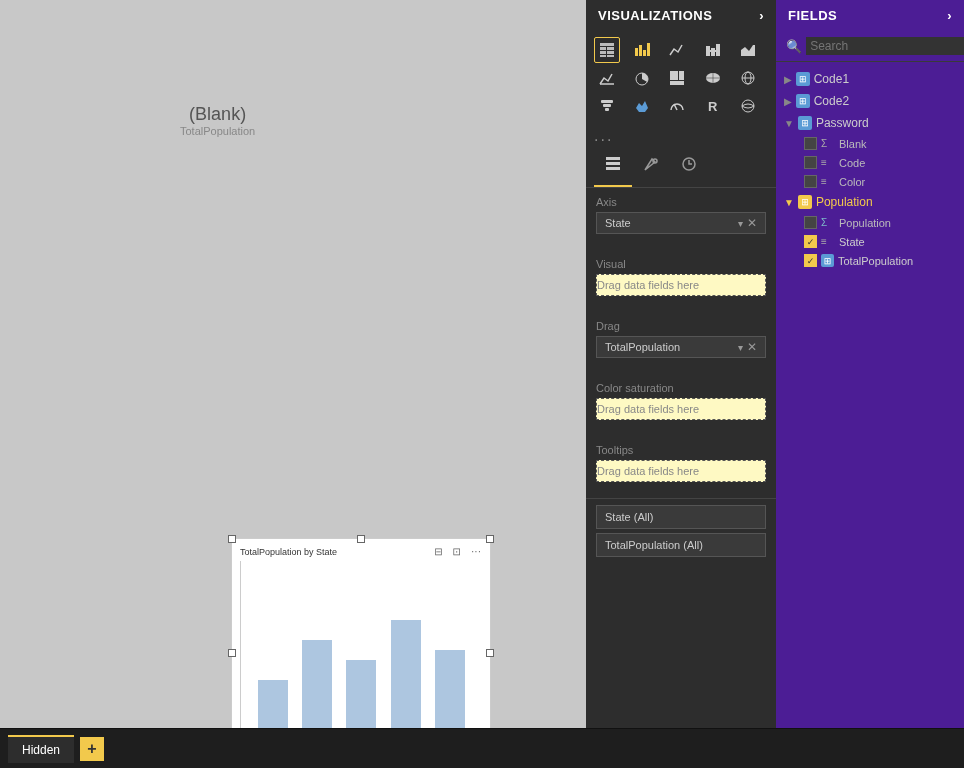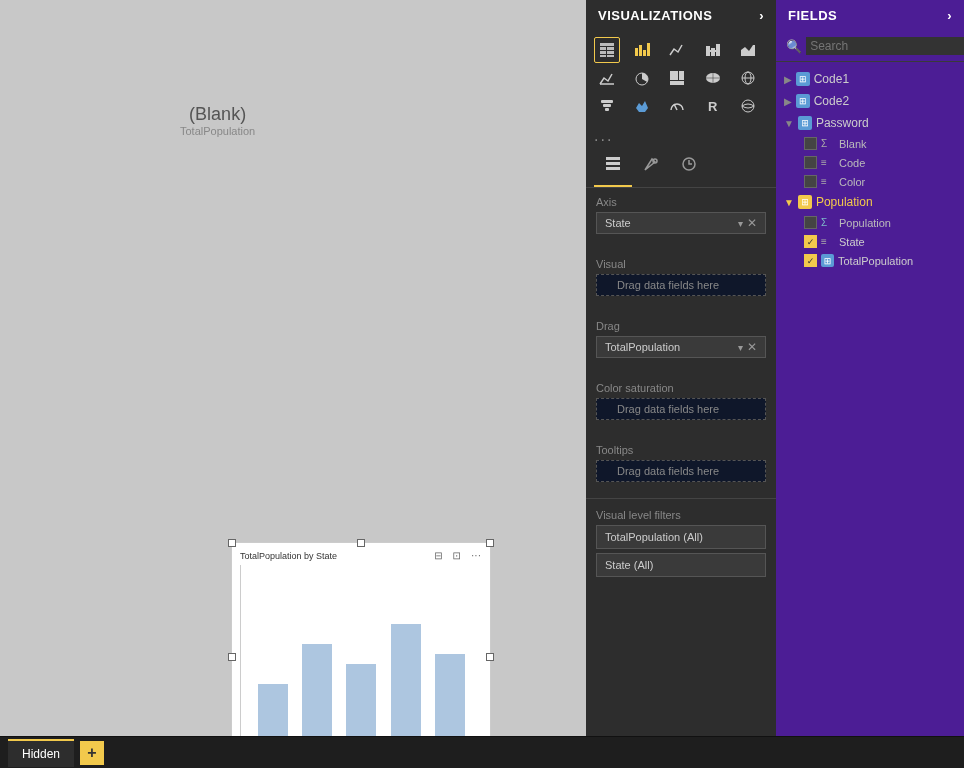--- a/index.html
+++ b/index.html
@@ -45,21 +45,21 @@
     .viz-icon { width: 26px; height: 26px; display: flex; align-items: center; justify-content: center; cursor: pointer; border: 1px solid transparent; border-radius: 2px; color: #bbb; font-size: 14px; }
     .viz-icon.active { border: 1px solid #f2c94c; }
     .viz-more { padding: 2px 8px; font-size: 16px; color: #888; letter-spacing: 2px; }
 
     .viz-tabs { display: flex; border-bottom: 1px solid #444; padding: 0 8px; }
     .viz-tab { padding: 8px 10px; cursor: pointer; border-bottom: 2px solid transparent; color: #999; font-size: 16px; }
     .viz-tab.active { border-bottom: 2px solid #f2c94c; color: #ccc; }
 
     .viz-section { padding: 8px 10px; }
     .viz-section-label { font-size: 11px; color: #888; margin-bottom: 4px; }
-    .viz-field-box { border: 1px dashed #555; padding: 4px 20px; font-size: 11px; color: #888; background: #0f172a; margin-bottom: 8px; }
+    .viz-field-box { border: 1px dashed #555; padding: 4px 0; font-size: 11px; color: #888; background: #fef9c3; margin-bottom: 8px; }
     .viz-field-pill { display: flex; align-items: center; justify-content: space-between; background: #3a3a3a; border: 1px solid #555; padding: 3px 8px; font-size: 11px; color: #ccc; margin-bottom: 8px; }
     .viz-field-pill button { background: none; border: none; color: #999; cursor: pointer; font-size: 12px; }
 
     
     .filters-section { background: #2d2d2d; padding: 6px 10px; }
     .filters-header { font-size: 12px; font-weight: 700; color: white; letter-spacing: 1px; padding: 6px 0; }
     .filters-sublabel { font-size: 11px; color: #888; padding: 4px 0; }
     .filter-item { background: #3a3a3a; border: 1px solid #555; padding: 5px 8px; font-size: 11px; color: #ccc; margin-bottom: 4px; }
     .page-filters-label { font-size: 11px; color: #888; padding: 6px 0 4px; }
 
@@ -78,21 +78,21 @@
     .field-group-icon.table { background: #5b9bd5; }
     .field-item { display: flex; align-items: center; padding: 3px 8px 3px 28px; cursor: pointer; color: #bbb; font-size: 11px; gap: 4px; }
     .field-item.checked { color: #ccc; }
     .field-checkbox { width: 13px; height: 13px; background: #f2c94c; border: none; display: flex; align-items: center; justify-content: center; font-size: 9px; color: #333; flex-shrink: 0; }
     .field-checkbox.empty { background: #444; border: 1px solid #666; }
     .field-type-icon { font-size: 10px; color: #888; width: 14px; flex-shrink: 0; }
     .field-type-sigma { color: #7db8c9; }
     .field-type-abc { color: #aaa; }
 
     
-    .tab-bar { height: 32px; background: #1e1e1e; display: flex; align-items: center; padding: 12px 8px; gap: 6px; border-top: 1px solid #111; }
+    .tab-bar { height: 40px; background: #1e1e1e; display: flex; align-items: center; padding: 12px 8px; gap: 6px; border-top: 1px solid #111; }
     .page-tab { padding: 6px 14px; background: #3a3a3a; color: #ccc; font-size: 12px; cursor: pointer; border-top: 2px solid transparent; }
     .page-tab.active { background: #2d2d2d; border-top: 2px solid #f2c94c; color: white; }
     .add-page-btn { width: 24px; height: 24px; background: #f2c94c; color: #333; border: none; cursor: pointer; font-size: 16px; display: flex; align-items: center; justify-content: center; font-weight: bold; }
 
     .divider-line { border: none; border-top: 1px solid #444; margin: 0; }
 
     
     ::-webkit-scrollbar { width: 4px; }
     ::-webkit-scrollbar-track { background: #2a2a2a; }
     ::-webkit-scrollbar-thumb { background: #555; }
@@ -306,23 +306,22 @@
       </div>
 
       <div class="viz-section">
         <div class="viz-section-label">Tooltips</div>
         <div class="viz-field-box">Drag data fields here</div>
       </div>
 
       <hr class="divider-line">
 
       <div class="filters-section">
-        <div class="filters-sublabel">Visual level filters</div>
+        <div class="filter-item">State (All)</div>
         <div class="filter-item">TotalPopulation (All)</div>
-        <div class="filter-item">State (All)</div>
       </div>
     </div>
 
     <div class="fields-panel">
       <div class="fields-header">
         <span>FIELDS</span>
         <span style="cursor:pointer;">›</span>
       </div>
       <div class="fields-search">
         <span class="search-icon">🔍</span>

